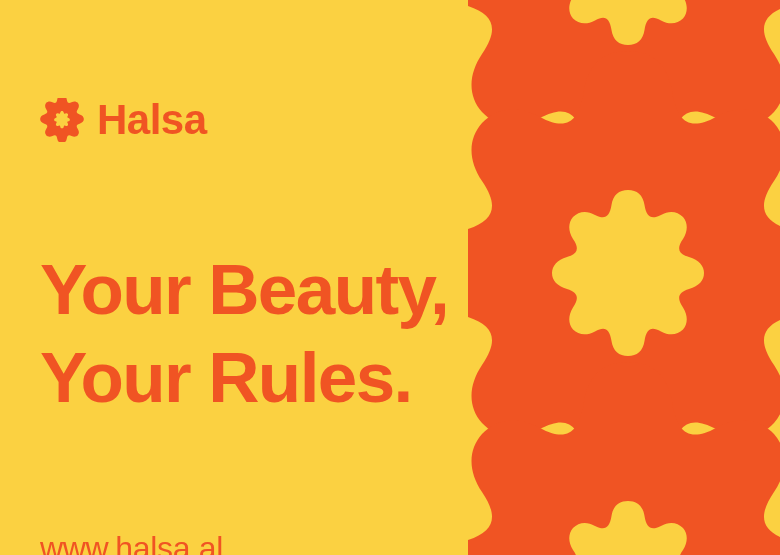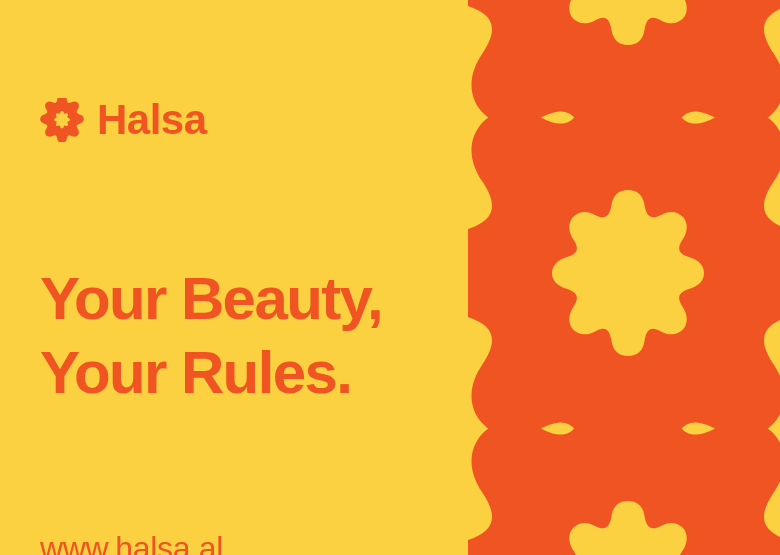--- a/index.html
+++ b/index.html
@@ -45,25 +45,25 @@
     font-weight: 700;
     color: #F05423;
     letter-spacing: -0.5px;
     line-height: 1;
     white-space: nowrap;
   }
 
   .headline {
     position: absolute;
     left: 40px;
-    top: 214px;
+    top: 198px;
     margin: 0;
-    font-size: 60px;
+    font-size: 71px;
     font-weight: 700;
-    line-height: 74px;
+    line-height: 88px;
     letter-spacing: -1.6px;
     color: #F05423;
     white-space: pre-line;
   }
 
   .website {
     position: absolute;
     left: 40px;
     top: 484px;
     font-size: 32px;

